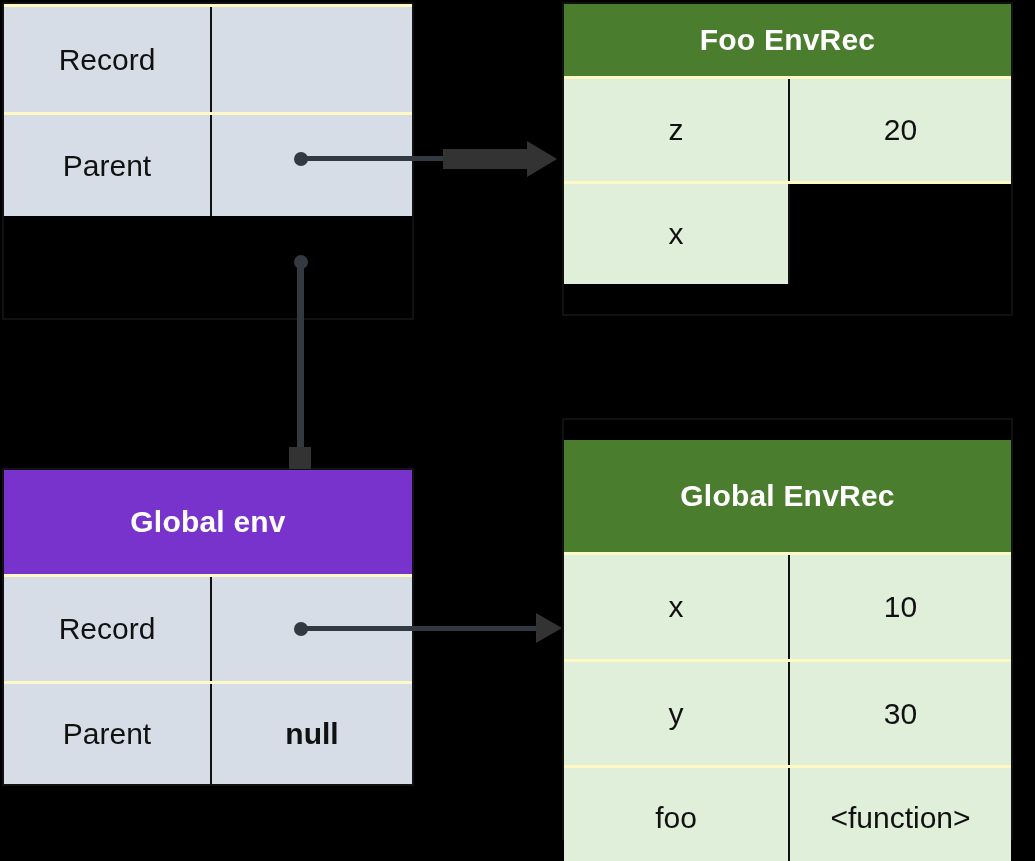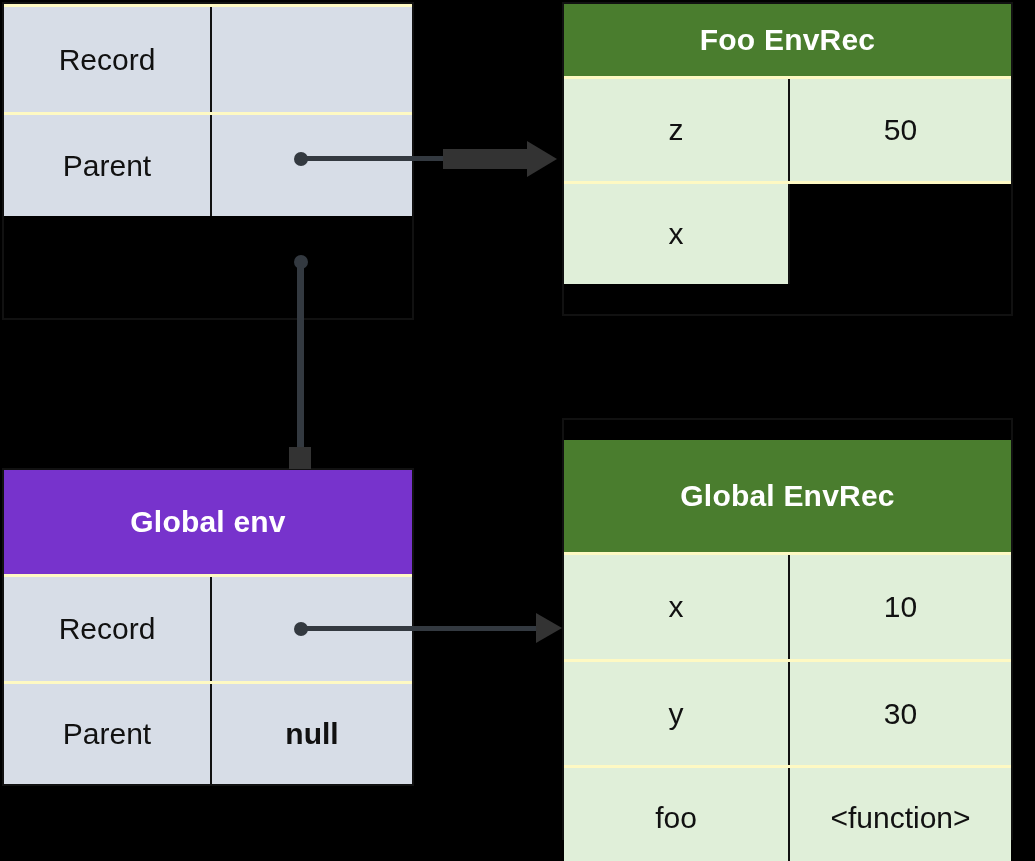--- a/index.html
+++ b/index.html
@@ -128,21 +128,21 @@
     <div class="cell cell-key">Parent</div>
     <div class="cell cell-val"></div>
   </div>
 </div>
 
 <div class="box rec" style="left:562px; top:2px; width:451px; height:314px;">
   <div class="box-header rec-header" style="height:72px;">Foo EnvRec</div>
 
   <div class="row" style="height:105px;">
     <div class="cell cell-key">z</div>
-    <div class="cell cell-val">50</div>
+    <div class="cell cell-val">20</div>
   </div>
 
   <div class="row" style="height:103px;">
     <div class="cell cell-key">x</div>
   </div>
 </div>
 
 <div class="box env" style="left:2px; top:468px; width:412px; height:318px;">
   <div class="box-header env-header" style="height:104px;">Global env</div>
 

